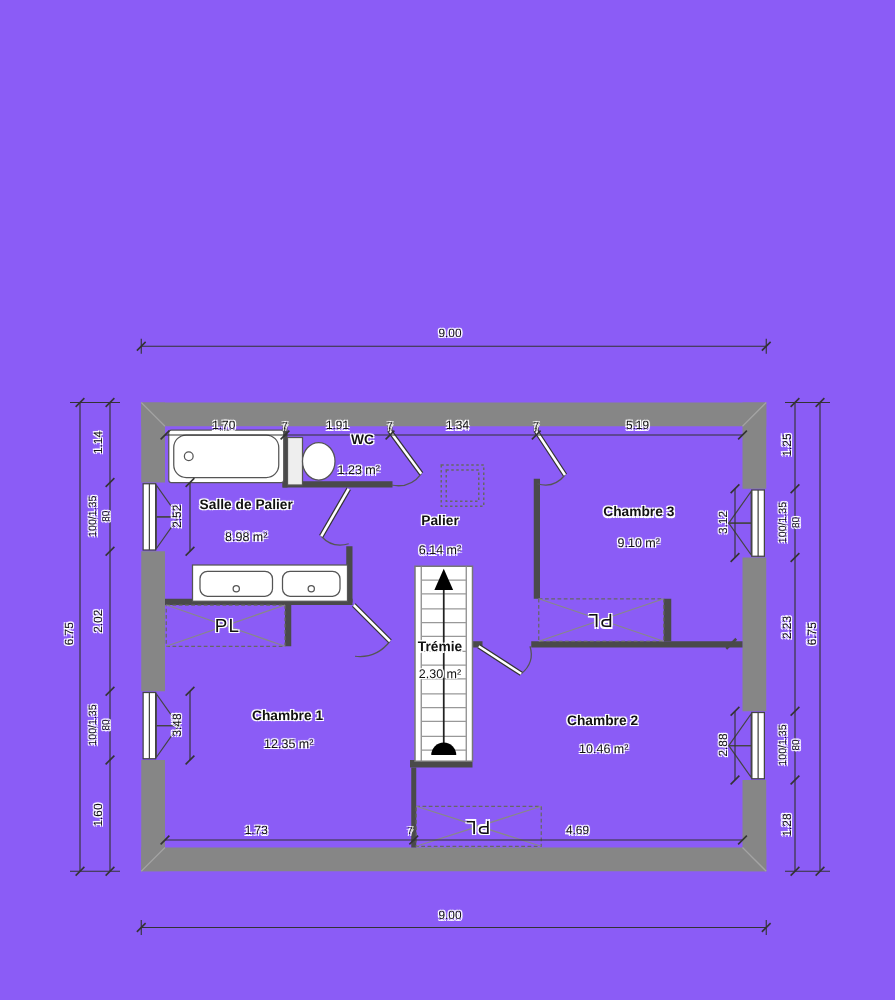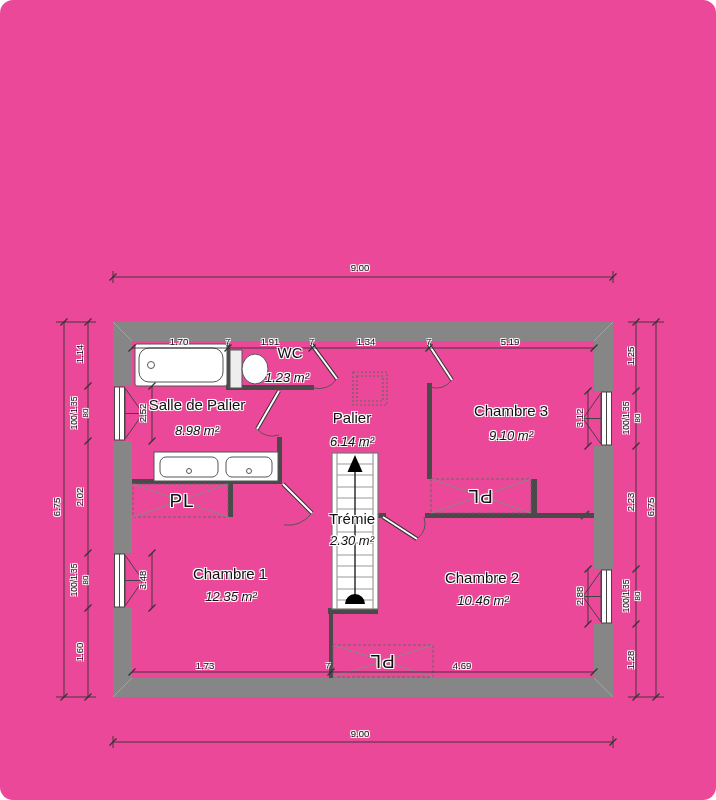--- a/index.html
+++ b/index.html
@@ -1,28 +1,28 @@
 <!DOCTYPE html>
 <html><head>
 <meta charset="utf-8">
 <style>
   html,body{margin:0;padding:0;background:#fff;}
-  #canvas{position:relative;width:716px;height:800px;background:#ec4899;overflow:hidden;
-          font-family:"Liberation Sans",sans-serif;color:#111;border-radius:13px;}
+  #canvas{position:relative;width:716px;height:800px;background:#8b5cf6;overflow:hidden;
+          font-family:"Liberation Sans",sans-serif;color:#111;}
   #plan-svg{position:absolute;left:0;top:0;}
   .lbl{position:absolute;transform:translate(-50%,-50%);white-space:nowrap;color:#111;
        text-shadow:-1px -1px 0 #fff,1px -1px 0 #fff,-1px 1px 0 #fff,1px 1px 0 #fff,0 0 2px #fff;}
   .rot{transform:translate(-50%,-50%) rotate(-90deg);}
   .flip{transform:translate(-50%,-50%) rotate(180deg);}
-  .room{font-size:15px;}
-  .area{font-size:13px;font-style:italic;}
+  .room{font-size:11px;font-weight:bold;}
+  .area{font-size:10px;}
   .dim{font-size:9.5px;}
   .dimsm{font-size:8px;}
   .win{font-size:8.5px;}
-  .pl{font-size:19px;letter-spacing:1px;}
+  .pl{font-size:15px;letter-spacing:1px;}
 </style>
 </head>
 <body>
 
 <div id="canvas">
 
 <svg id="plan-svg" width="716" height="800" viewBox="0 0 716 800">
 
   <g fill="#868686" stroke="none">
     <rect x="113" y="322" width="500" height="19"></rect>

